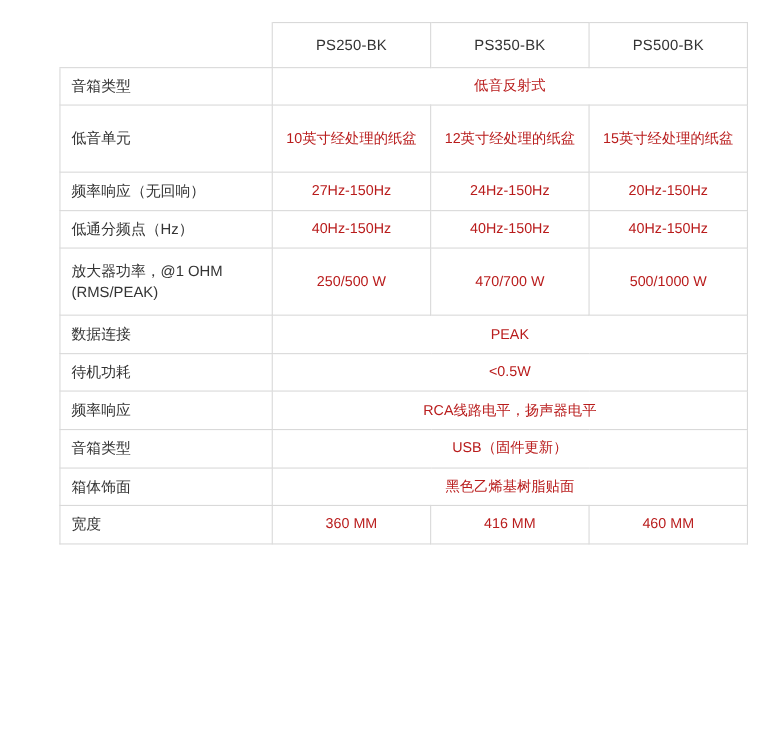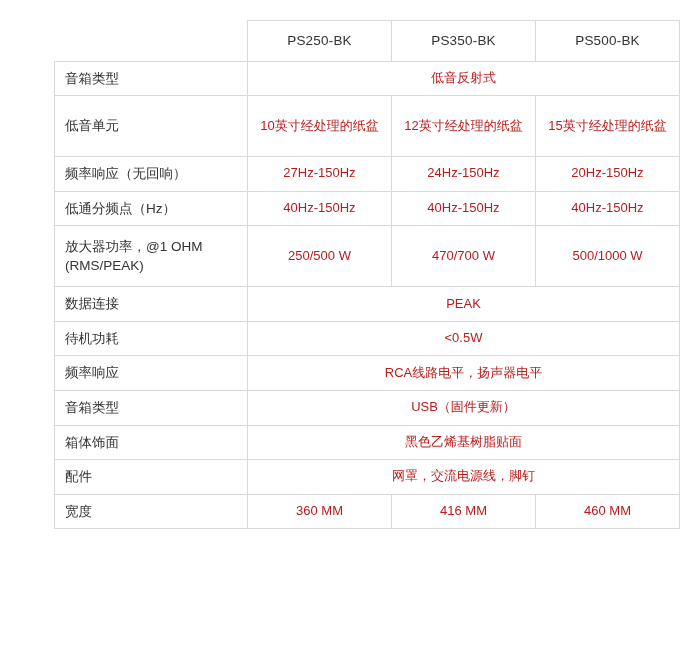--- a/index.html
+++ b/index.html
@@ -127,24 +127,20 @@
         </tr>
         <tr>
           <td class="label">音箱类型</td>
           <td class="val" colspan="3">USB（固件更新）</td>
         </tr>
         <tr>
           <td class="label">箱体饰面</td>
           <td class="val" colspan="3">黑色乙烯基树脂贴面</td>
         </tr>
         <tr>
-          <td class="label">配件</td>
-          <td class="val" colspan="3">网罩，交流电源线，脚钉</td>
-        </tr>
-        <tr>
           <td class="label">宽度</td>
           <td class="val">360 MM</td>
           <td class="val">416 MM</td>
           <td class="val">460 MM</td>
         </tr>
       </tbody>
   </table>
 </div>
 
 </body></html>

